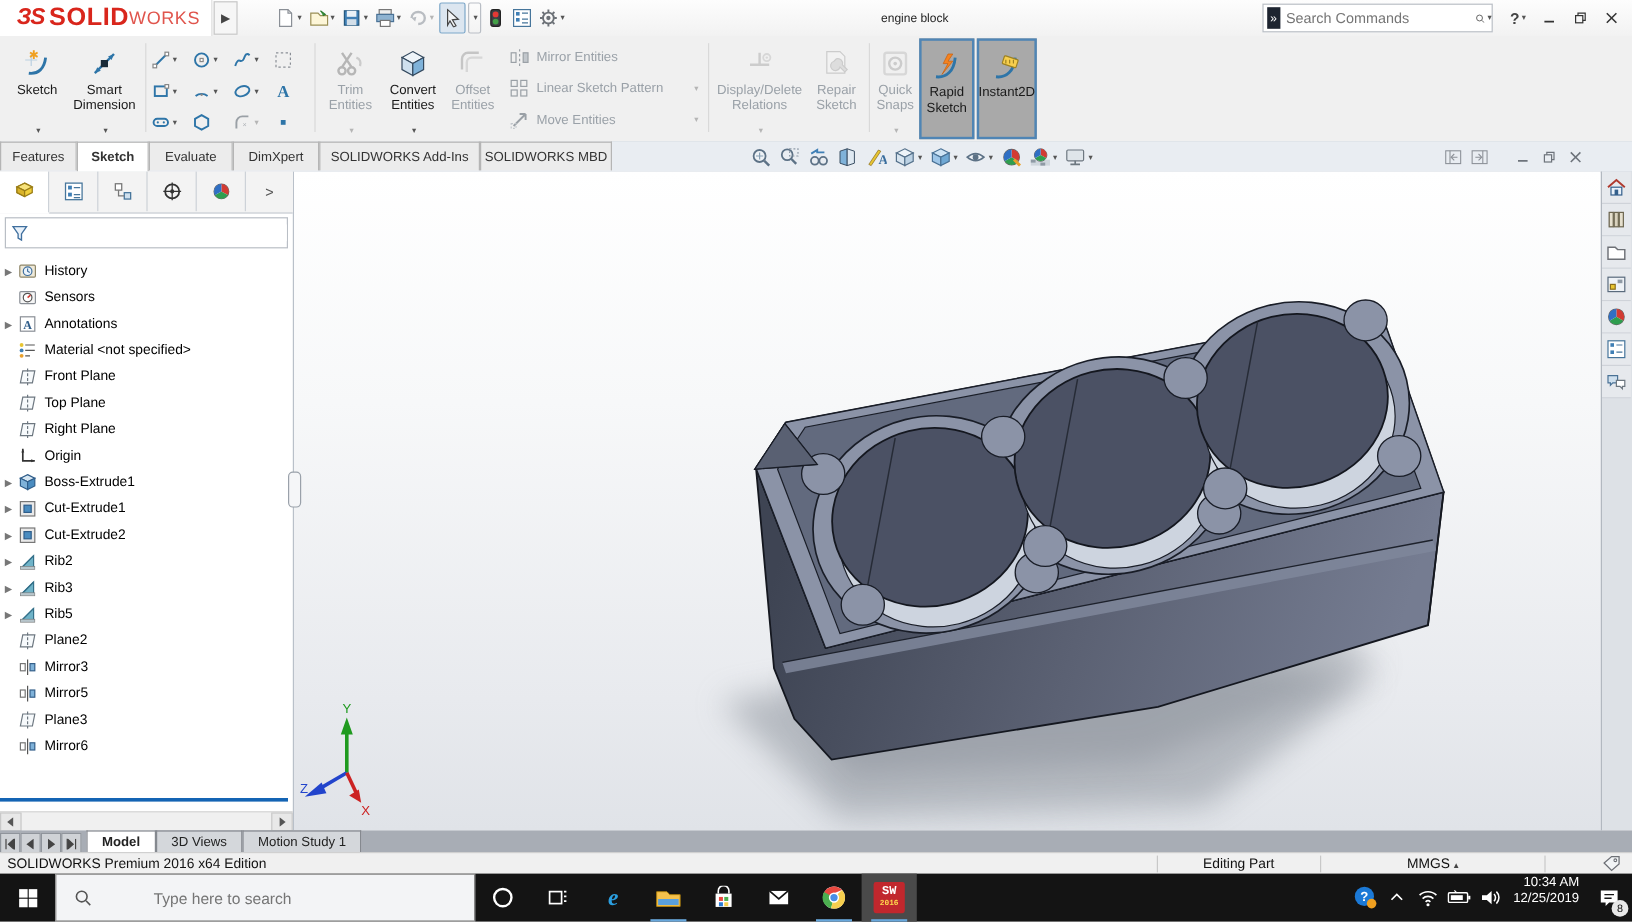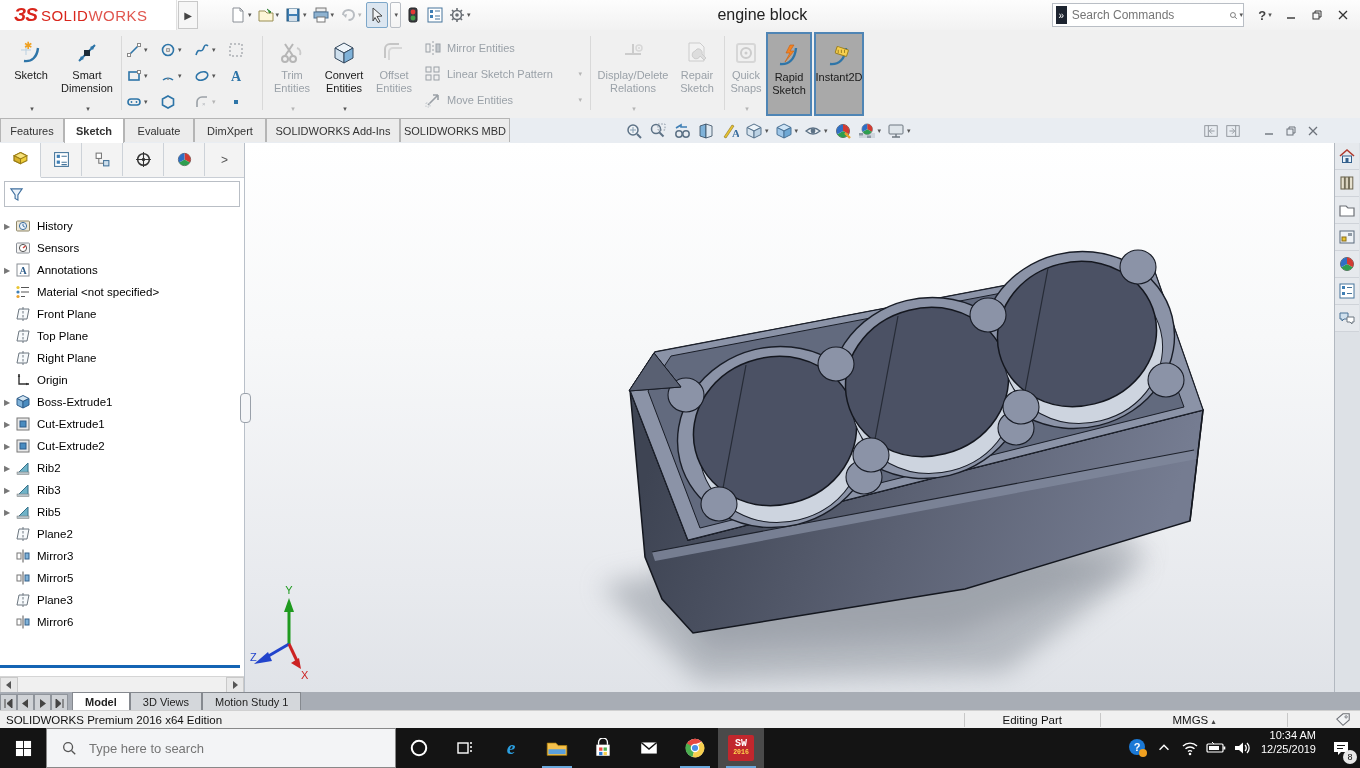--- a/index.html
+++ b/index.html
@@ -3,30 +3,30 @@
 <meta charset="utf-8">
 <style>
   html,body{margin:0;padding:0;width:1360px;height:768px;overflow:hidden;
     font-family:"Liberation Sans",sans-serif;background:#fff;-webkit-font-smoothing:antialiased;}
   .abs{position:absolute;}
   .nosel{user-select:none;}
   
   #titlebar{left:0;top:0;width:1360px;height:30px;background:linear-gradient(#fdfdfd,#f2f2f2);border-bottom:1px solid #cfd4da;display:flex;align-items:center;}
   #logo{width:162px;height:43px;background:#fff;display:flex;align-items:center;padding-left:14px;box-shadow:1px 0 0 #e0e0e0;}
   .logo-mark{color:#d9261c;font-weight:bold;font-style:italic;font-size:19px;letter-spacing:-1px;margin-right:4px;}
-  .logo-solid{color:#d9261c;font-weight:normal;font-size:15px;letter-spacing:.5px;text-align:center;}
+  .logo-solid{color:#d9261c;font-weight:bold;font-size:21px;letter-spacing:.5px;text-align:center;}
   .logo-works{color:#e0554d;font-size:15px;letter-spacing:.5px;}
   .flyout{width:18px;height:26px;display:flex;align-items:center;justify-content:center;color:#444;font-size:10px;border:1px solid #c8c8c8;background:#f6f6f6;margin-left:2px;}
   .qb{display:flex;align-items:center;margin-left:30px;gap:2px;}
   .qbtn{height:24px;display:flex;align-items:center;padding:0 2px;border-radius:2px;}
   .qbtn svg{display:block;}
   .caret{font-family:"DejaVu Sans",sans-serif;font-size:7px;color:#555;margin-left:2px;}
   .caret.dis{color:#b5b5b5;}
   .pressed{border:1px solid #7da7c9;background:#dce6f0;}
-  #title-center{flex:1;text-align:center;font-size:16px;color:#222;}
+  #title-center{flex:1;text-align:center;font-size:10px;color:#222;}
   #searchbox{display:flex;align-items:center;border:1px solid #b9bec5;background:#fff;height:22px;width:190px;}
   #searchbox .sicon{width:18px;height:18px;background:#1d2430;color:#fff;display:flex;align-items:center;justify-content:center;font-size:10px;margin:0 3px;}
   #searchbox input{border:0;outline:0;flex:1;font-size:12px;color:#333;font-family:"Liberation Sans",sans-serif;background:transparent;}
   .winbtn{width:26px;height:24px;display:flex;align-items:center;justify-content:center;color:#444;}
   
   #ribbon{left:0;top:30px;width:1360px;height:88px;background:#f0f0f0;border-bottom:1px solid #b9c6d4;}
   .rsep{position:absolute;top:6px;width:1px;height:74px;background:#d9d9d9;}
   .bigbtn{position:absolute;top:4px;height:80px;display:flex;flex-direction:column;align-items:center;justify-content:flex-start;text-align:center;font-size:11px;color:#1a1a1a;line-height:13px;padding-top:6px;}
   .bigbtn .lbl{margin-top:3px;}
   .bigbtn .caret{margin-top:auto;margin-bottom:4px;}
@@ -71,21 +71,21 @@
   .dtab{height:17px;padding:0 12px;display:flex;align-items:center;font-size:11px;background:#d4d7db;border:1px solid #85898f;border-bottom:none;color:#222;}
   .dtab.active{background:#fff;font-weight:bold;}
   
   #statusbar{left:0;top:710px;width:1360px;height:18px;background:#f0f0f0;border-top:1px solid #d0d0d0;font-size:11.5px;color:#111;display:flex;align-items:center;gap:30px;}
   .sbsep{width:1px;height:14px;background:#c8c8c8;margin:0 8px;}
   
   #taskbar{left:0;top:728px;width:1360px;height:40px;background:#141414;display:flex;align-items:center;color:#fff;}
   .tbbtn{width:46px;height:40px;display:flex;align-items:center;justify-content:center;position:relative;}
   .tbbtn .uline{position:absolute;bottom:0;left:8px;right:8px;height:2px;background:#69a8dc;}
   #tbsearch{width:350px;height:40px;background:#f3f4f6;display:flex;align-items:center;color:#444;border:1px solid #888;box-sizing:border-box;}
-  #tbsearch input{border:0;outline:0;background:transparent;font-size:13px;color:#333;flex:1;font-family:"Liberation Sans",sans-serif;}
+  #tbsearch input{border:0;outline:0;background:transparent;font-size:13px;color:#333;flex:1;font-family:"Liberation Sans",sans-serif;margin-left:39px;}
   .swtile{width:46px;height:40px;background:#4a4a4a;display:flex;align-items:center;justify-content:center;position:relative;}
   .swcube{width:26px;height:26px;background:#c1272d;border-radius:2px;color:#fff;font-size:10px;font-weight:bold;display:flex;flex-direction:column;align-items:center;justify-content:center;line-height:9px;font-family:Liberation Mono, monospace;}
   .swcube .yr{font-size:6.5px;color:#ffd94d;font-weight:bold;}
   #tray{margin-left:auto;display:flex;align-items:flex-start;height:40px;}
   .trayic{width:26px;height:40px;display:flex;align-items:center;justify-content:center;}
   #clock{text-align:right;font-size:11px;line-height:14px;padding:0 6px;color:#fff;}
   #notif{width:38px;height:40px;display:flex;align-items:center;justify-content:center;position:relative;}
   #notifbadge{position:absolute;right:3px;bottom:4px;width:14px;height:14px;border-radius:50%;background:#e8e8e8;color:#111;font-size:9px;display:flex;align-items:center;justify-content:center;}
 </style>
 </head>

